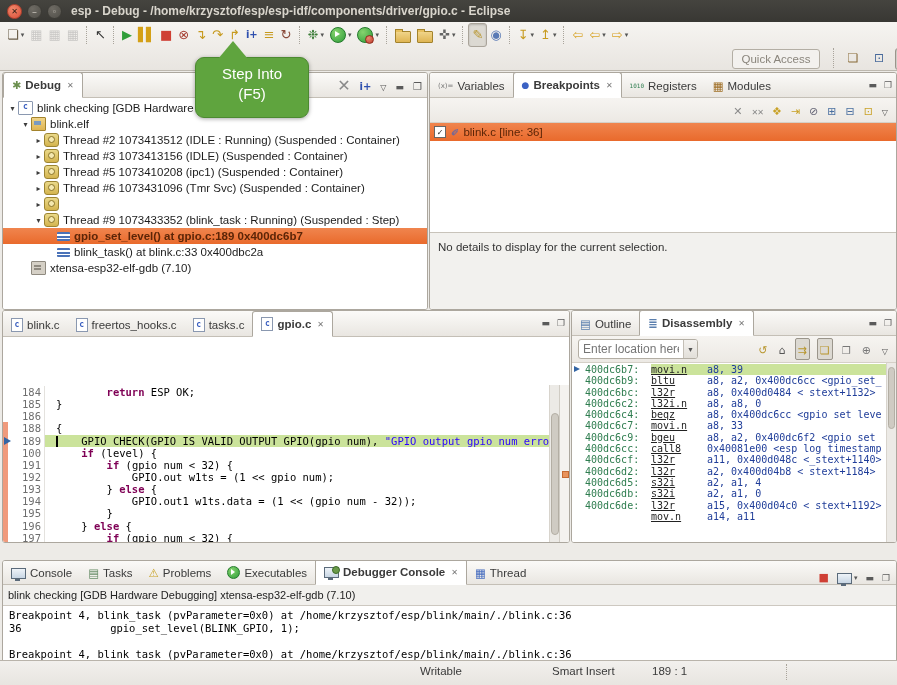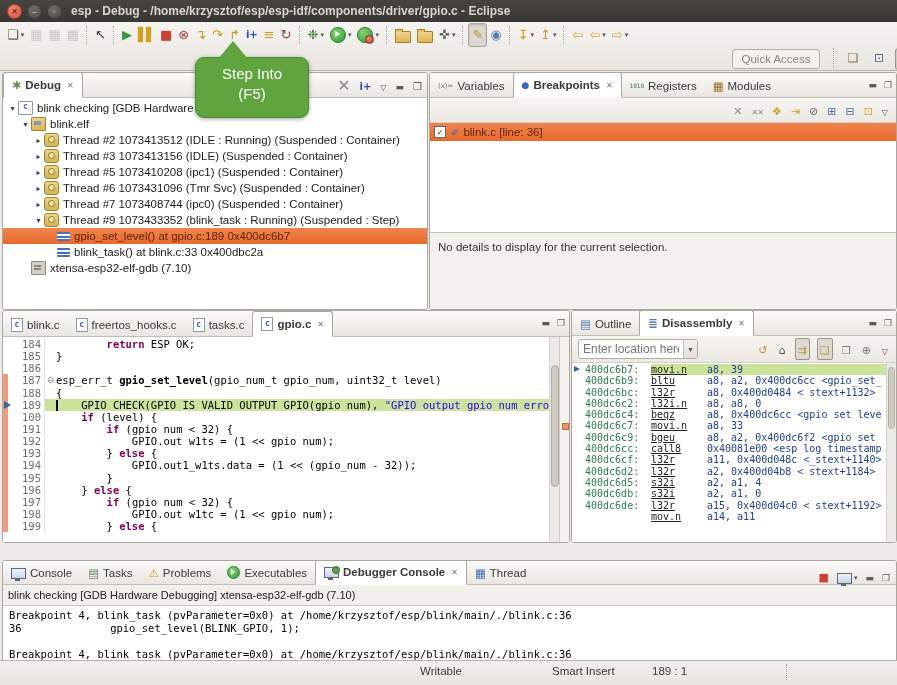--- a/index.html
+++ b/index.html
@@ -45,41 +45,41 @@
   .vtabs{height:24px;background:linear-gradient(#fbfaf8,#e9e6e1);border-bottom:1px solid #c4bfb6;display:flex;align-items:flex-end;position:relative;}
   .tab{display:flex;align-items:center;gap:4px;padding:0 8px;height:23px;font-size:11.5px;color:#3a3a3a;white-space:nowrap;}
   .tab.active{background:#fff;border:1px solid #aca79e;border-bottom:1px solid #fff;border-radius:3px 3px 0 0;font-weight:bold;margin-bottom:-1px;height:24px;}
   .tclose{font-size:8px;color:#777;margin-left:2px;}
   .vbtns{position:absolute;right:4px;top:0;height:24px;display:flex;align-items:center;gap:7px;}
   .vbtn{font-size:9px;color:#5a5a5a;}
   .subbar{height:24px;background:linear-gradient(#f6f4f1,#ece9e4);border-bottom:1px solid #d5d0c7;display:flex;align-items:center;}
   
   .tree{background:#fff;height:calc(100% - 24px);overflow:hidden;font-size:11.5px;color:#1c1c1c;padding-top:2px;}
   .trow{display:flex;align-items:center;height:16px;white-space:nowrap;overflow:hidden;}
-  .trow.selected{background:linear-gradient(#f0854e,#e96a2c);color:#5c2507;}
+  .trow.selected{background:linear-gradient(#f0854e,#e96a2c);color:#5c2507;font-weight:bold;}
   .arr{width:11px;flex:none;font-size:8px;color:#3c3c3c;text-align:center;}
   .ti{width:13px;height:12px;flex:none;margin-right:4px;position:relative;border-radius:1px;}
   .ti-capp{background:#fff;border:1px solid #8a98b0;font:bold 8px "DejaVu Sans Mono",monospace;color:#3a5fc0;text-align:center;line-height:10px;}
   .ti-elf{background:linear-gradient(#f0d489,#dfb553);border:1px solid #a3832c;}
   .ti-elf::after{content:"";position:absolute;left:2px;top:3px;width:7px;height:4px;background:#7a9ac0;}
   .ti-thread{background:linear-gradient(#ead98a,#d4b44e);border:1px solid #9c8432;border-radius:3px;}
   .ti-thread::after{content:"";position:absolute;left:3px;top:2px;width:5px;height:5px;border-radius:50%;border:1px solid #8a7428;background:#f4e8b0;}
   .ti-frame{height:9px;background:repeating-linear-gradient(#4a72b8 0 2px,#fff 2px 3.5px);margin-top:1px;}
   .ti-gdb{background:#d5d0c6;border:1px solid #8f8a80;}
   .ti-gdb::after{content:"";position:absolute;left:2px;top:3px;width:7px;height:2px;background:#8f8a80;box-shadow:0 3px 0 #8f8a80;}
   
   .bprow{display:flex;align-items:center;height:18px;font-size:11.5px;padding-left:4px;}
   .bprow.selected{background:linear-gradient(#f0854e,#e96a2c);color:#5c2507;}
   .cb{width:10px;height:10px;background:#fff;border:1px solid #666;margin-right:5px;display:flex;align-items:center;justify-content:center;font-size:8px;color:#222;flex:none;}
   .bpicon{font-size:10px;color:#3b62c4;margin-right:4px;}
   .bpdetail{position:absolute;left:0;right:0;bottom:0;height:60px;background:#f2f1ee;border-top:1px solid #c8c3ba;font-size:11.5px;color:#333;padding:8px;}
   .btb{display:flex;align-items:center;gap:9px;margin-left:auto;padding-right:8px;}
   .btb .g{font-size:11px;}
   
-  .edbody{position:relative;height:calc(100% - 25px);background:#fff;font-family:"DejaVu Sans Mono","Liberation Mono",monospace;font-size:10.5px;overflow:hidden;}
+  .edbody{position:relative;height:calc(100% - 25px);background:#fff;font-family:"DejaVu Sans Mono","Liberation Mono",monospace;font-size:10.5px;overflow:hidden;margin-top:48px;}
   .eline{display:flex;height:12.15px;line-height:12.15px;white-space:pre;position:relative;}
   .estrip{width:12px;flex:none;position:relative;}
   .estrip .chg{position:absolute;left:0;top:0;bottom:0;width:5px;background:#f09a7c;}
   .eptr{position:absolute;left:1px;top:2px;width:0;height:0;border-left:7px solid #3465a4;border-top:4px solid transparent;border-bottom:4px solid transparent;}
   .enum{width:26px;flex:none;text-align:right;color:#6e6e6e;padding-right:3px;}
   .efold{width:11px;flex:none;color:#8a8a8a;font-size:9px;text-align:center;border-left:1px solid #e4e2de;}
   .ecode{flex:1;overflow:hidden;color:#000;}
   .eline.hl .efold,.eline.hl .ecode{background:#cbe39b;}
   .tk-k{color:#7f0055;font-weight:bold;}
   .tk-s{color:#2a00ff;}
@@ -294,21 +294,20 @@
           <span>Thread #5 1073410208 (ipc1) (Suspended : Container)</span>
         </div>
         <div class="trow" style="padding-left: 30px;">
           <span class="arr g">▸</span>
           <span class="ti ti-thread"></span>
           <span>Thread #6 1073431096 (Tmr Svc) (Suspended : Container)</span>
         </div>
         <div class="trow" style="padding-left: 30px;">
           <span class="arr g">▸</span>
           <span class="ti ti-thread"></span>
-          <span>Thread #7 1073408744 (ipc0) (Suspended : Container)</span>
         </div>
         <div class="trow" style="padding-left: 30px;">
           <span class="arr g">▾</span>
           <span class="ti ti-thread"></span>
           <span>Thread #9 1073433352 (blink_task : Running) (Suspended : Step)</span>
         </div>
         <div class="trow selected" style="padding-left: 43px;">
           <span class="arr g"></span>
           <span class="ti ti-frame"></span>
           <span>gpio_set_level() at gpio.c:189 0x400dc6b7</span>
@@ -399,21 +398,20 @@
       <div class="vbtns">
         <span class="vbtn g">▬</span>
         <span class="vbtn g">❐</span>
       </div>
     </div>
     <div class="edbody">
       <div id="ed-lines" style="padding-top:1px">
           <div class="eline"><span class="estrip"></span><span class="enum">184</span><span class="efold g"></span><span class="ecode"><span class="tk-p">        </span><span class="tk-k">return</span><span class="tk-p"> ESP_OK;</span></span></div>
           <div class="eline"><span class="estrip"></span><span class="enum">185</span><span class="efold g"></span><span class="ecode"><span class="tk-p">}</span></span></div>
           <div class="eline"><span class="estrip"></span><span class="enum">186</span><span class="efold g"></span><span class="ecode"></span></div>
-          <div class="eline"><span class="estrip"><span class="chg"></span></span><span class="enum">187</span><span class="efold g">⊖</span><span class="ecode"><span class="tk-p">esp_err_t </span><span class="tk-b">gpio_set_level</span><span class="tk-p">(gpio_num_t gpio_num, uint32_t level)</span></span></div>
           <div class="eline"><span class="estrip"><span class="chg"></span></span><span class="enum">188</span><span class="efold g"></span><span class="ecode"><span class="tk-p">{</span></span></div>
           <div class="eline hl"><span class="estrip"><span class="chg"></span><span class="eptr"></span></span><span class="enum">189</span><span class="efold g"></span><span class="ecode"><span class="caret"></span><span class="tk-p">    GPIO_CHECK(GPIO_IS_VALID_OUTPUT_GPIO(gpio_num), </span><span class="tk-s">"GPIO output gpio_num error"</span><span class="tk-p">, ESP_</span></span></div>
           <div class="eline"><span class="estrip"><span class="chg"></span></span><span class="enum">100</span><span class="efold g"></span><span class="ecode"><span class="tk-p">    </span><span class="tk-k">if</span><span class="tk-p"> (level) {</span></span></div>
           <div class="eline"><span class="estrip"><span class="chg"></span></span><span class="enum">191</span><span class="efold g"></span><span class="ecode"><span class="tk-p">        </span><span class="tk-k">if</span><span class="tk-p"> (gpio_num &lt; 32) {</span></span></div>
           <div class="eline"><span class="estrip"><span class="chg"></span></span><span class="enum">192</span><span class="efold g"></span><span class="ecode"><span class="tk-p">            GPIO.out_w1ts = (1 &lt;&lt; gpio_num);</span></span></div>
           <div class="eline"><span class="estrip"><span class="chg"></span></span><span class="enum">193</span><span class="efold g"></span><span class="ecode"><span class="tk-p">        } </span><span class="tk-k">else</span><span class="tk-p"> {</span></span></div>
           <div class="eline"><span class="estrip"><span class="chg"></span></span><span class="enum">194</span><span class="efold g"></span><span class="ecode"><span class="tk-p">            GPIO.out1_w1ts.data = (1 &lt;&lt; (gpio_num - 32));</span></span></div>
           <div class="eline"><span class="estrip"><span class="chg"></span></span><span class="enum">195</span><span class="efold g"></span><span class="ecode"><span class="tk-p">        }</span></span></div>
           <div class="eline"><span class="estrip"><span class="chg"></span></span><span class="enum">196</span><span class="efold g"></span><span class="ecode"><span class="tk-p">    } </span><span class="tk-k">else</span><span class="tk-p"> {</span></span></div>
           <div class="eline"><span class="estrip"><span class="chg"></span></span><span class="enum">197</span><span class="efold g"></span><span class="ecode"><span class="tk-p">        </span><span class="tk-k">if</span><span class="tk-p"> (gpio_num &lt; 32) {</span></span></div>

